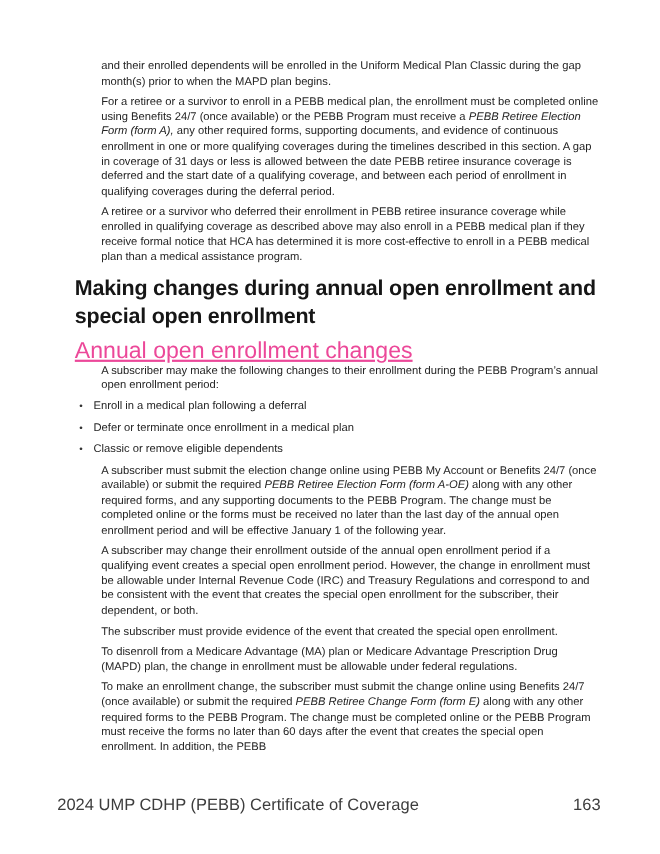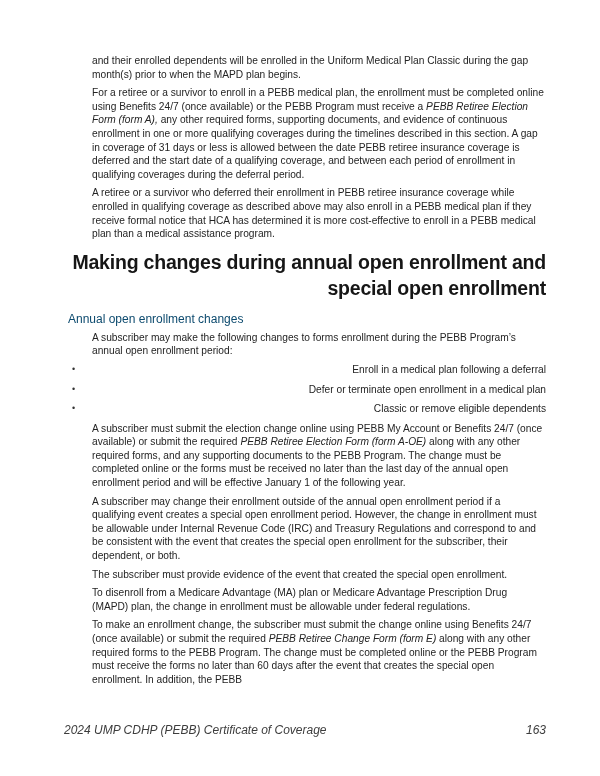--- a/index.html
+++ b/index.html
@@ -34,85 +34,83 @@
     cursor: pointer;
   }
   h1.main-heading {
     font-size: 19.5px;
     line-height: 26px;
     font-weight: 700;
     color: #161616;
     letter-spacing: -0.2px;
     margin-top: 8px;
     margin-bottom: 3px;
-    text-align: right;
   }
   h2.sub-heading {
-    font-size: 12px;
+    font-size: 21px;
     line-height: 20px;
     font-weight: 400;
-    color: #0c4a6e;
+    color: #ec4899;
     margin-top: 8px;
     margin-bottom: 2px;
+    text-decoration: underline;
   }
   ul.bullets {
     list-style: none;
     margin: 2px 0 5px 0;
   }
   ul.bullets li {
     position: relative;
     padding-left: 17px;
     font-size: 10.2px;
     line-height: 13.6px;
     margin-bottom: 6px;
     color: #242424;
-    text-align: right;
   }
   ul.bullets li::before {
     content: "\2022";
     position: absolute;
     left: 4px;
     top: 0;
     font-size: 9px;
     color: #333333;
   }
   .footer {
     position: absolute;
     top: 723px;
-    left: 64px;
+    left: 52px;
     right: 54px;
     display: flex;
     justify-content: space-between;
-    font-style: italic;
-    font-size: 12px;
+    font-size: 15px;
     color: #3d3d3d;
   }
 </style>
 </head>
 <body>
 
 <div class="page">
 
   <p class="body">and their enrolled dependents will be enrolled in the Uniform Medical Plan Classic during the gap month(s) prior to when the MAPD plan begins.</p>
 
   <p class="body"><span>For a retiree or a survivor to enroll in a PEBB medical plan, the enrollment must be completed online using Benefits 24/7 (once available) or the PEBB Program must receive a </span><span class="em">PEBB Retiree Election Form (form A),</span><span> any other required forms, supporting documents, and evidence of continuous enrollment in one or more qualifying coverages during the timelines described in this section. A gap in coverage of 31 days or less is allowed between the date PEBB retiree insurance coverage is deferred and the start date of a qualifying coverage, and between each period of enrollment in qualifying coverages during the deferral period.</span></p>
 
   <p class="body">A retiree or a survivor who deferred their enrollment in PEBB retiree insurance coverage while enrolled in qualifying coverage as described above may also enroll in a PEBB medical plan if they receive formal notice that HCA has determined it is more cost-effective to enroll in a PEBB medical plan than a medical assistance program.</p>
 
 
   <h1 class="main-heading">Making changes during annual open enrollment and special open enrollment</h1>
 
 
   <h2 class="sub-heading">Annual open enrollment changes</h2>
 
-  <p class="body">A subscriber may make the following changes to forms enrollment during the PEBB Program’s annual open enrollment period:</p>
+  <p class="body">A subscriber may make the following changes to their enrollment during the PEBB Program’s annual open enrollment period:</p>
 
   <ul class="bullets">
     <li>Enroll in a medical plan following a deferral</li>
-    <li>Defer or terminate open enrollment in a medical plan</li>
+    <li>Defer or terminate once enrollment in a medical plan</li>
     <li>Classic or remove eligible dependents</li>
   </ul>
 
   <p class="body"><span>A subscriber must submit the election change online using PEBB My Account or Benefits 24/7 (once available) or submit the required </span><span class="em">PEBB Retiree Election Form (form A-OE)</span><span> along with any other required forms, and any supporting documents to the PEBB Program. The change must be completed online or the forms must be received no later than the last day of the annual open enrollment period and will be effective January 1 of the following year.</span></p>
 
 
   <p class="body">A subscriber may change their enrollment outside of the annual open enrollment period if a qualifying event creates a special open enrollment period. However, the change in enrollment must be allowable under Internal Revenue Code (IRC) and Treasury Regulations and correspond to and be consistent with the event that creates the special open enrollment for the subscriber, their dependent, or both.</p>
 
   <p class="body">The subscriber must provide evidence of the event that created the special open enrollment.</p>
 

